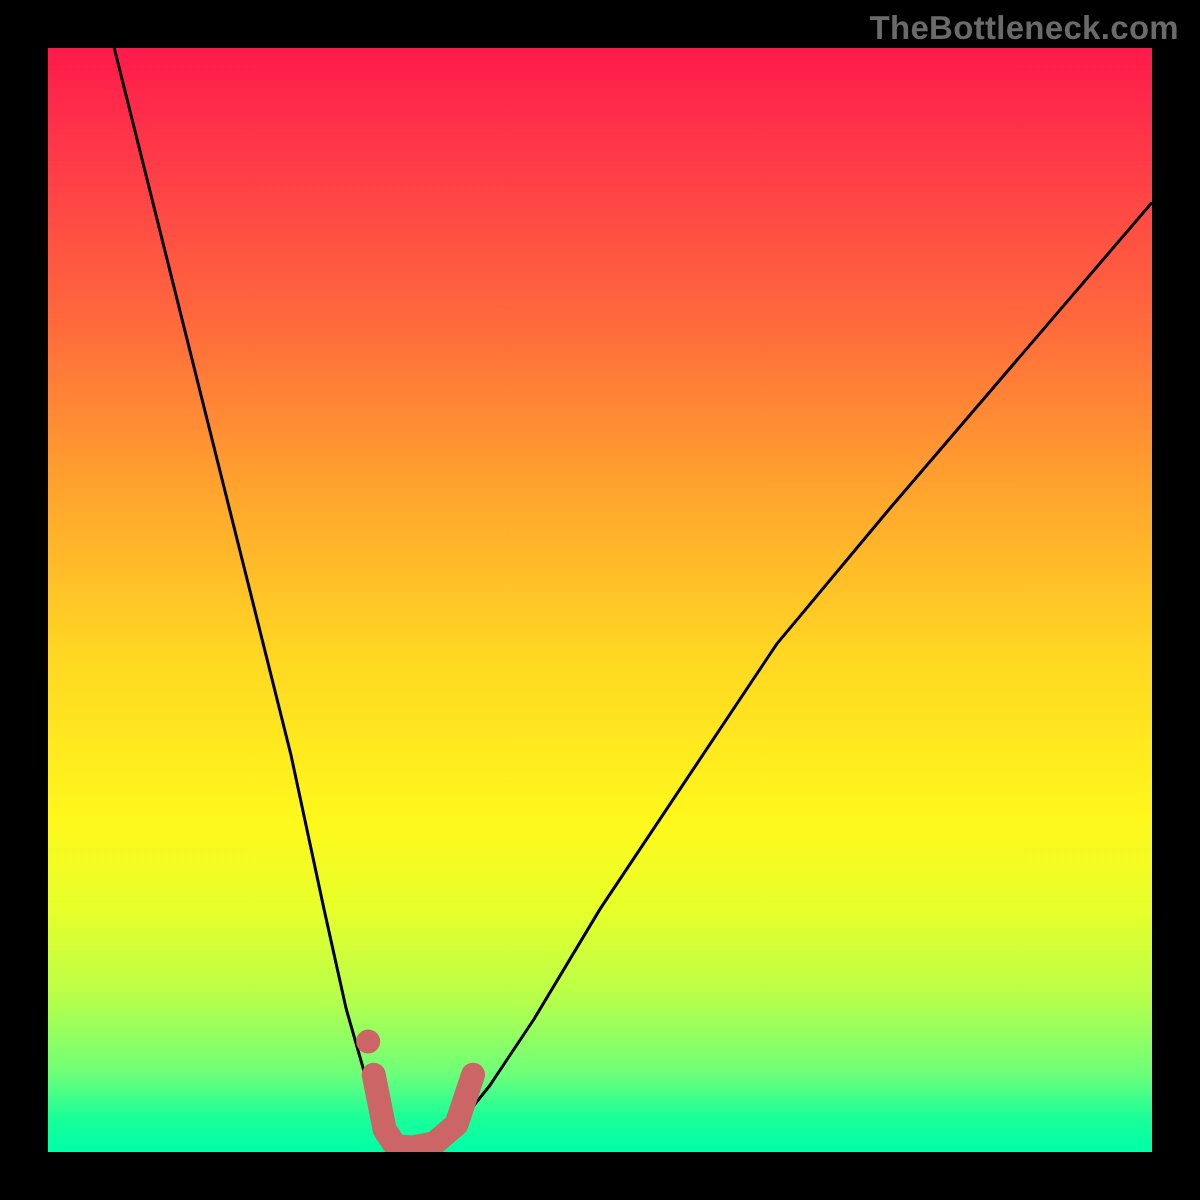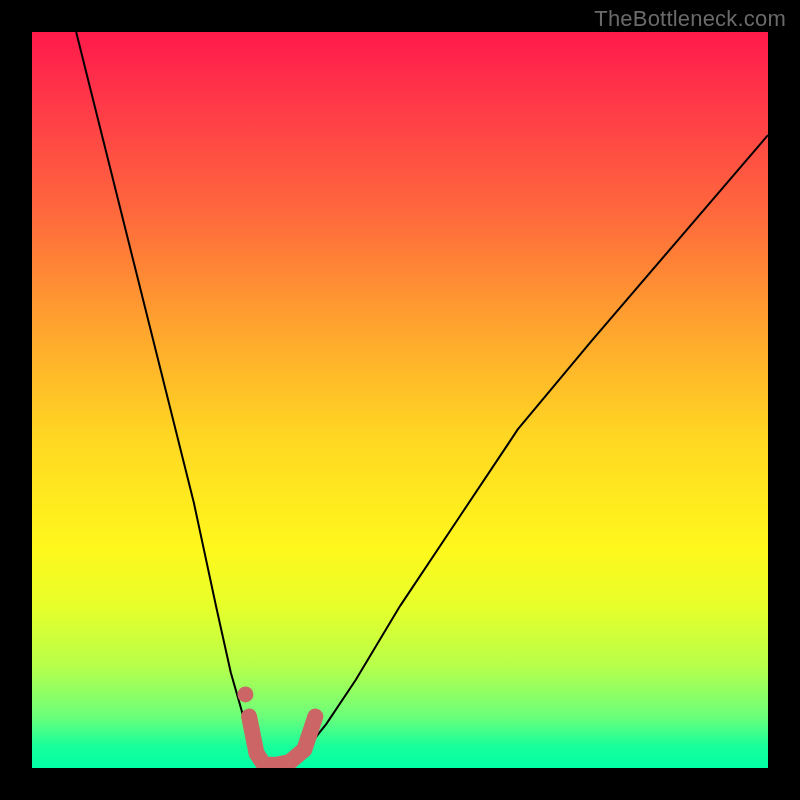--- a/index.html
+++ b/index.html
@@ -40,21 +40,21 @@
       #18ff9a 97%,
       #00ffa6 100%
     );
   }
   .watermark {
     position: absolute;
     top: 6px;
     right: 14px;
     color: #6a6a6a;
     font-size: 22px;
-    font-weight: 400;
+    font-weight: 700;
     letter-spacing: 0.2px;
     user-select: none;
   }
   svg.overlay {
     position: absolute;
     left: 0;
     top: 0;
     width: 736px;
     height: 736px;
   }

